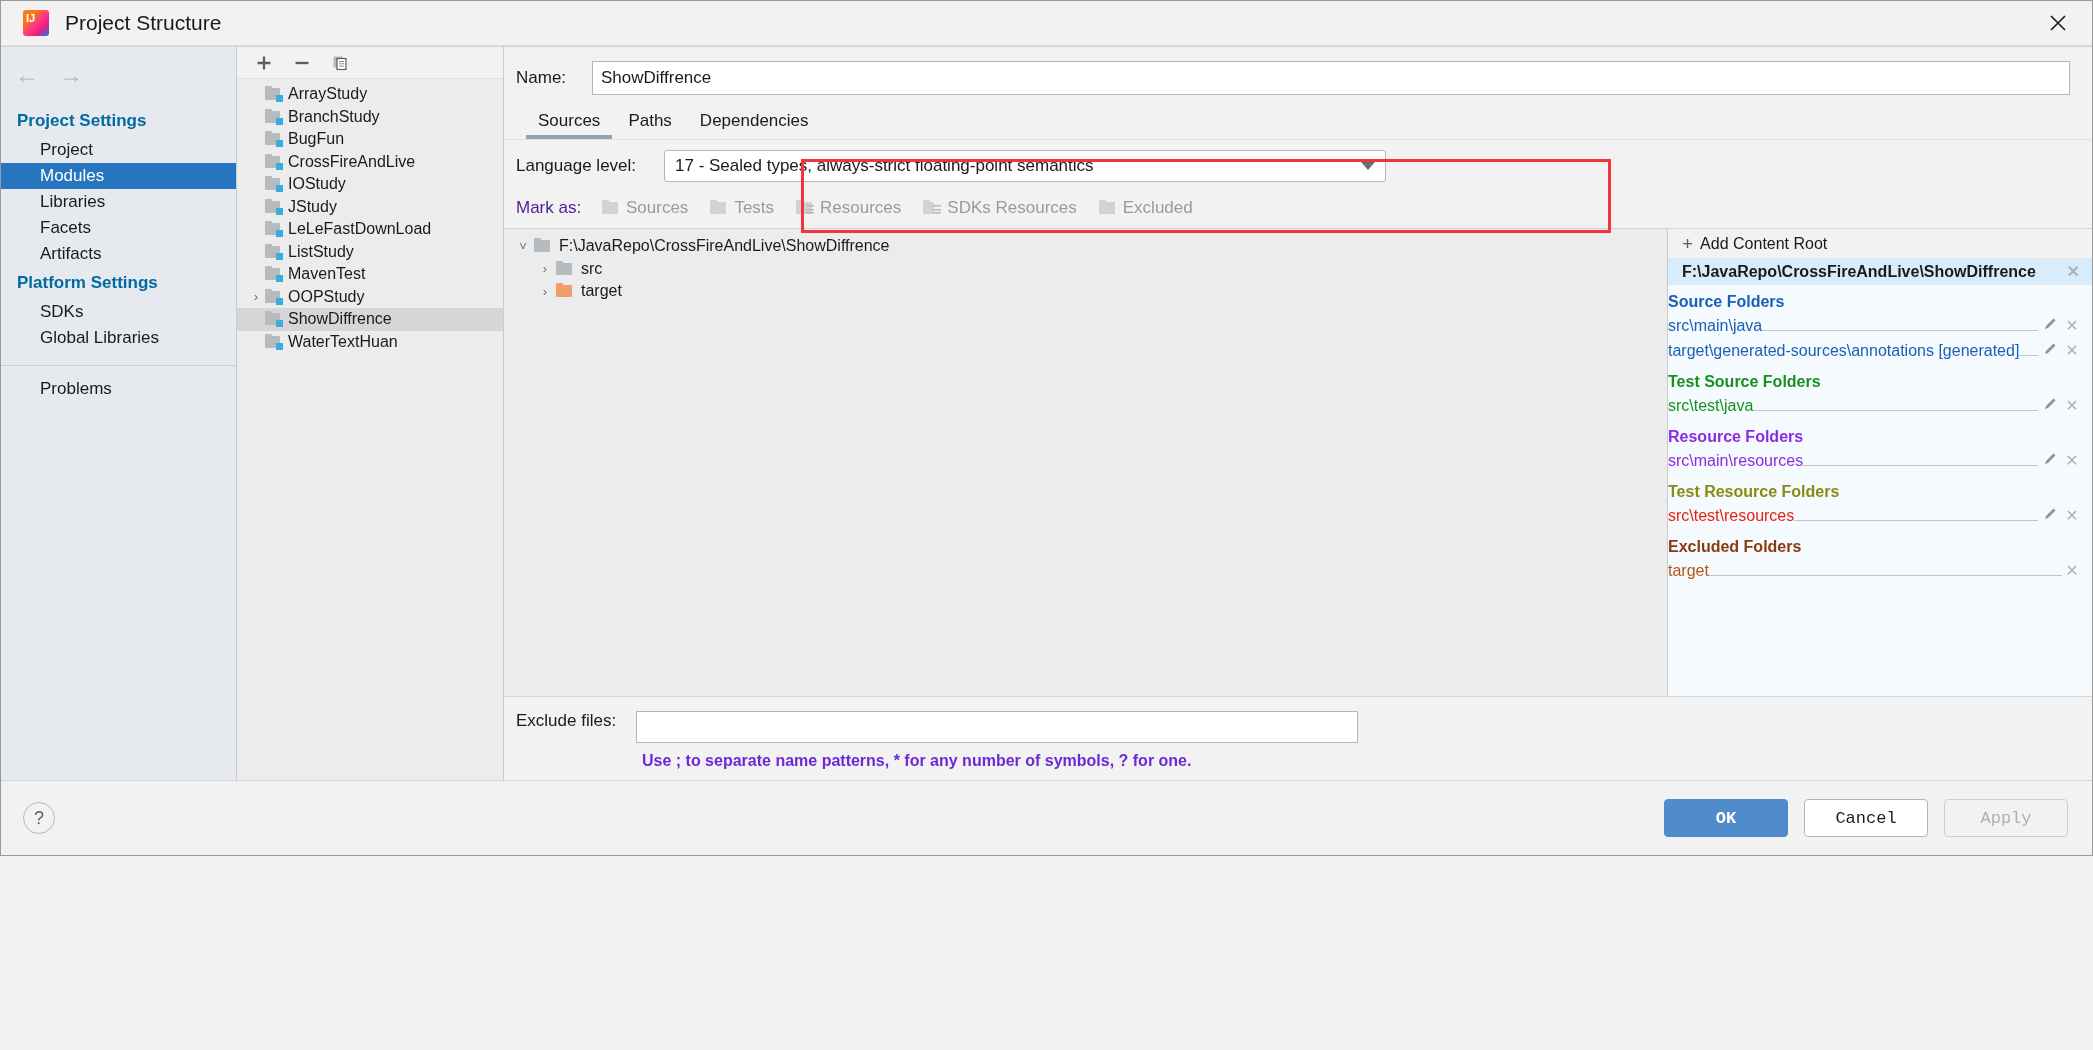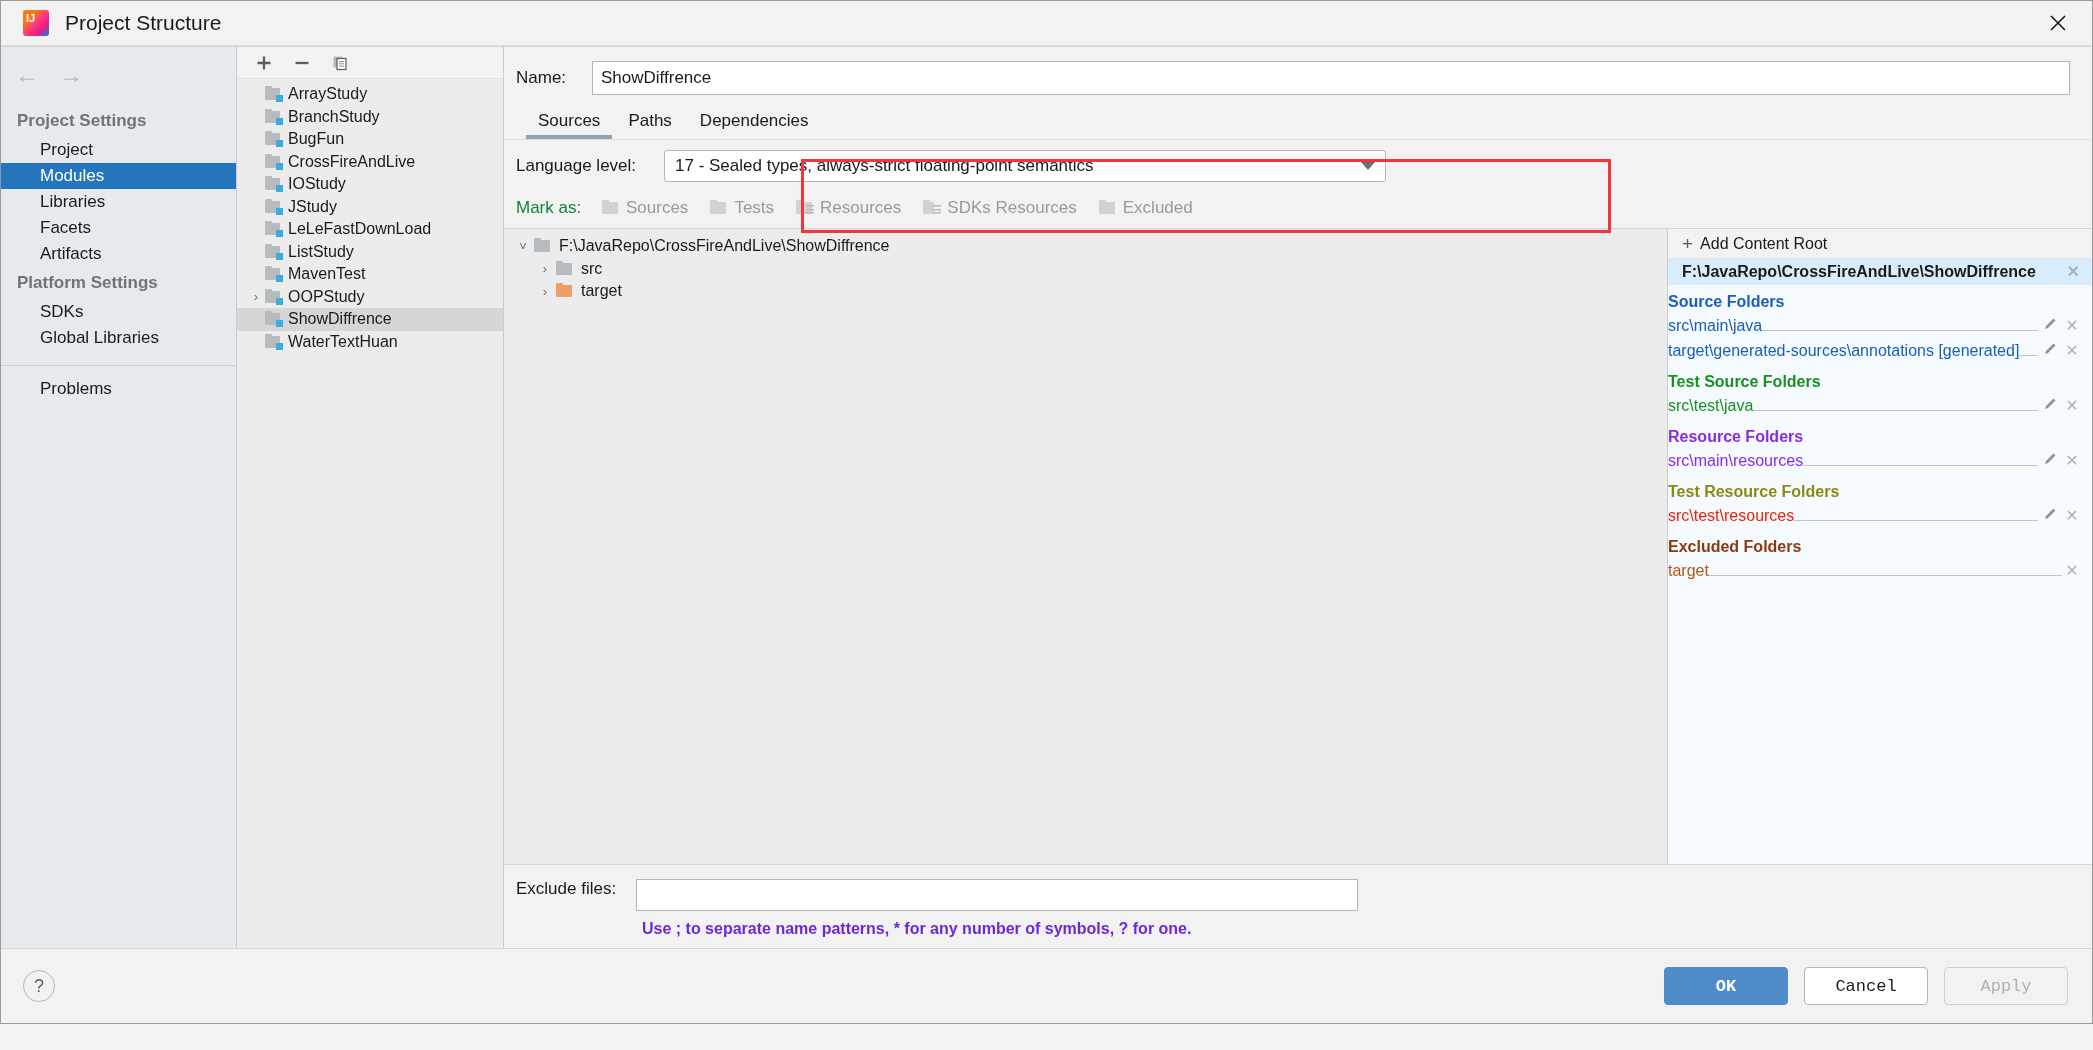--- a/index.html
+++ b/index.html
@@ -5,21 +5,21 @@
   * { box-sizing: border-box; }
   html, body {
     margin: 0; padding: 0;
     width: 2093px; height: 1050px;
     overflow: hidden;
     font-family: "Liberation Sans", sans-serif;
     background: #f2f2f2;
   }
   #app {
     position: relative;
-    width: 2093px; height: 1024px;
+    width: 2093px; height: 856px;
     background: #f2f2f2;
     border: 1px solid #9a9a9a;
     display: flex; flex-direction: column;
   }
 
   
   .titlebar {
     height: 45px; min-height: 45px;
     background: #f2f2f2;
     display: flex; align-items: center;
@@ -64,21 +64,21 @@
     padding-top: 8px;
   }
   .navarrows {
     display: flex; gap: 22px; padding: 8px 0 18px 14px;
   }
   .navarrows span {
     color: #b5b9bd; font-size: 24px; line-height: 1;
     width: 22px; text-align: center;
   }
   .nav-group-title {
-    font-size: 17px; font-weight: bold; color: #737373;
+    font-size: 17px; font-weight: bold; color: #0369a1;
     padding: 6px 0 6px 16px;
   }
   .nav-item {
     font-size: 17px; color: #1a1a1a;
     padding: 6px 0 6px 39px;
     height: 26px; line-height: 14px;
     display: flex; align-items: center;
   }
   .nav-item.selected {
     background: #2675bf; color: #ffffff;
@@ -199,21 +199,21 @@
     border-left: 7px solid transparent;
     border-right: 7px solid transparent;
     border-top: 8px solid #6b6e72;
   }
 
   .markrow {
     display: flex; align-items: center;
     padding: 6px 20px 10px 12px;
     gap: 0;
   }
-  .marklabel { font-size: 17px; color:#15803d; width: 86px; }
+  .marklabel { font-size: 17px; color:#4c1d95; width: 86px; }
   .markbtn {
     display: flex; align-items: center; gap: 6px;
     margin-right: 22px;
     font-size: 17px; color: #9a9a9a;
   }
   .markbtn .lbl { text-decoration: none; }
   .mk-icon { position: relative; width: 18px; height: 14px; flex:0 0 18px;}
   .mk-icon .f {
     position:absolute; left:0; top:1px; width:16px; height:12px;
     background:#d2d2d2; border-radius:1px;

